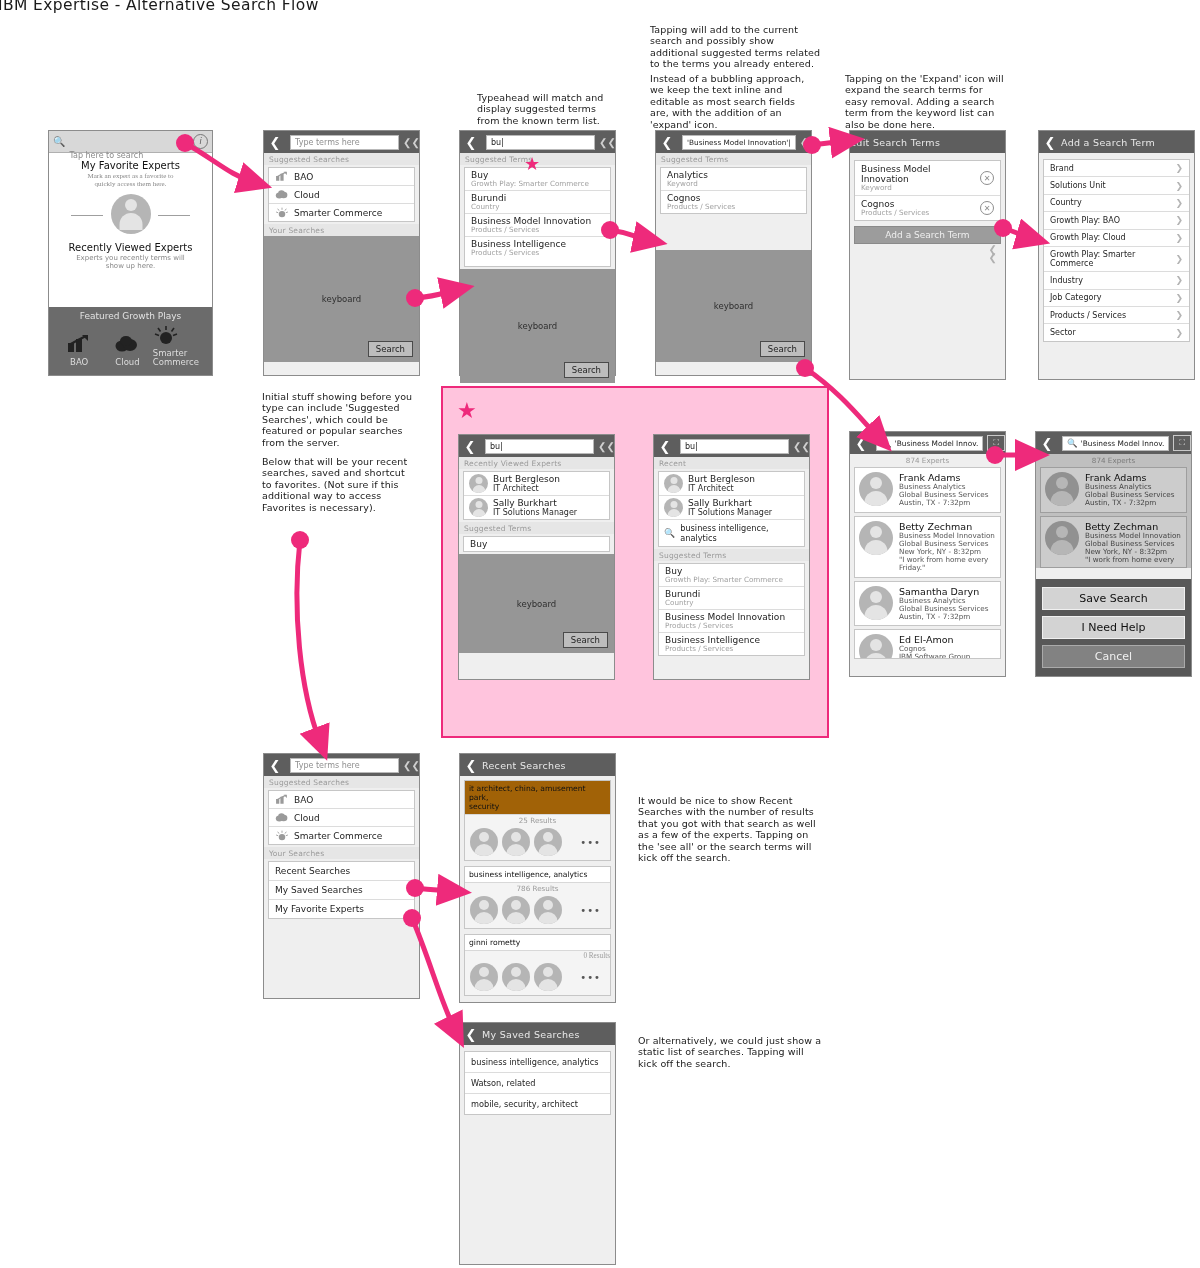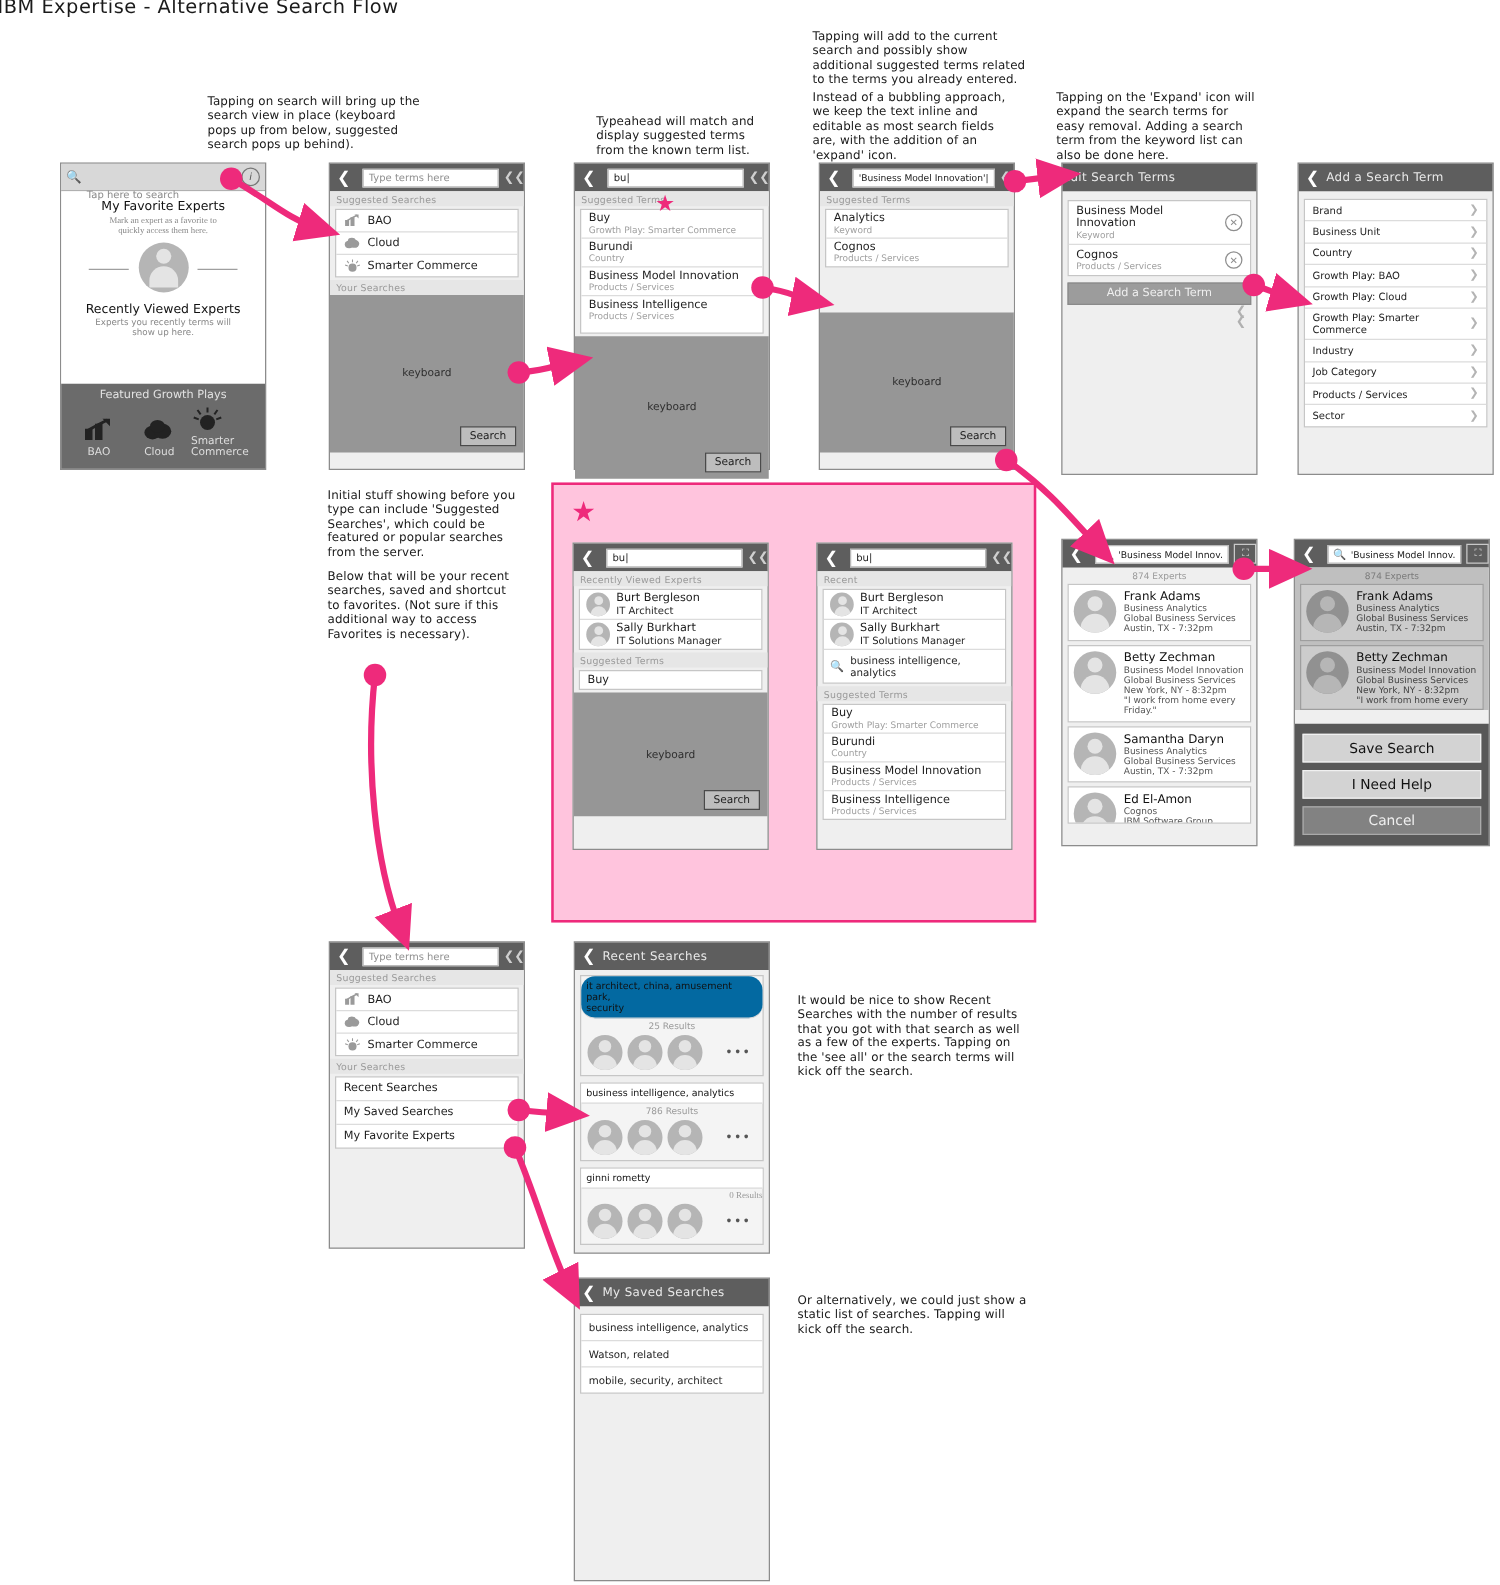--- a/index.html
+++ b/index.html
@@ -48,24 +48,20 @@
   
   svg.arrows{position:absolute;left:0;top:0;width:1200px;height:1268px;pointer-events:none;}
 </style>
 </head>
 <body>
 
 <div class="canvas">
 
   <div class="title">IBM Expertise - Alternative Search Flow</div>
 
-  <div class="note" style="left:166px;top:76px;width:180px;">Tapping on search will bring up the
-search view in place (keyboard
-pops up from below, suggested
-search pops up behind).</div>
   <div class="note" style="left:477px;top:92px;width:165px;">Typeahead will match and
 display suggested terms
 from the known term list.</div>
   <div class="note" style="left:650px;top:24px;width:175px;">Tapping will add to the current
 search and possibly show
 additional suggested terms related
 to the terms you already entered.</div>
   <div class="note" style="left:650px;top:73px;width:175px;">Instead of a bubbling approach,
 we keep the text inline and
 editable as most search fields
@@ -275,21 +271,21 @@
     <div class="navbar">
       <span class="nav-back">❮</span>
       <span class="nav-title" style="margin-right:22px;">Add a Search Term</span>
     </div>
     <div class="card" style="margin-top:6px;">
       <div class="row" style="padding:3.2px 6px;font-size:8px;">
           <span>Brand</span>
           <span class="chevright">❯</span>
         </div>
       <div class="row" style="padding:3.2px 6px;font-size:8px;">
-          <span>Business Unit</span>
+          <span>Solutions Unit</span>
           <span class="chevright">❯</span>
         </div>
       <div class="row" style="padding:3.2px 6px;font-size:8px;">
           <span>Country</span>
           <span class="chevright">❯</span>
         </div>
       <div class="row" style="padding:3.2px 6px;font-size:8px;">
           <span>Growth Play: BAO</span>
           <span class="chevright">❯</span>
         </div>
@@ -528,21 +524,21 @@
     </div>
   </div>
 
   <div class="phone" style="left:459px;top:753px;width:157px;height:250px;">
     <div class="navbar">
       <span class="nav-back">❮</span>
       <span class="nav-title" style="margin-right:22px;">Recent Searches</span>
     </div>
     <div style="padding:4px;">
       <div style="border:1px solid #c6c6c6;background:#f4f4f4;margin-bottom:5px;">
-        <div style="background:#0369a1;font-size:7.6px;padding:3px 4px;line-height:9px;white-space:pre-line;border-bottom:1px solid #d8d8d8;border-radius:11px;">it architect, china, amusement park,
+        <div style="background:#a16207;font-size:7.6px;padding:3px 4px;line-height:9px;white-space:pre-line;border-bottom:1px solid #d8d8d8;">it architect, china, amusement park,
 security</div>
         <div style="text-align:center;font-size:7.2px;color:#9a9a9a;padding:1px 0;">25 Results</div>
         <div style="display:flex;align-items:center;padding:2px 5px 4px;">
           <span class="avatar md"></span>
             <span class="avatar md"></span>
             <span class="avatar md"></span>
           <span style="margin-left:auto;margin-right:4px;font-size:10px;color:#555;letter-spacing:1px;">•••</span>
         </div>
       </div>
       <div style="border:1px solid #c6c6c6;background:#f4f4f4;margin-bottom:5px;">

